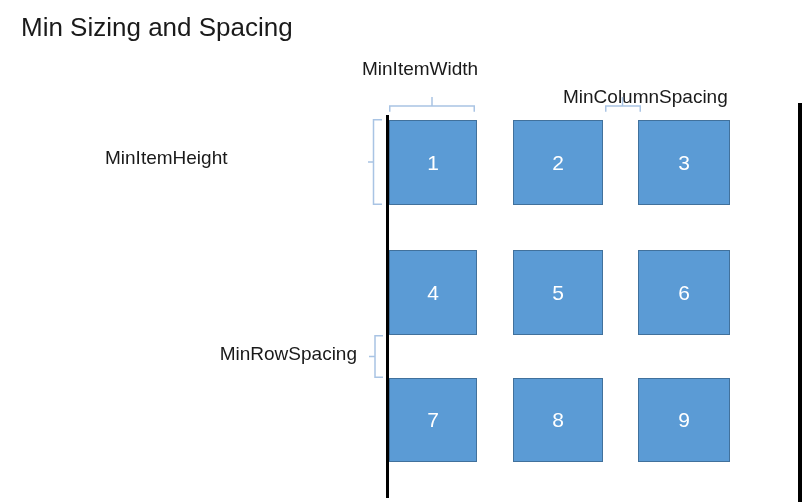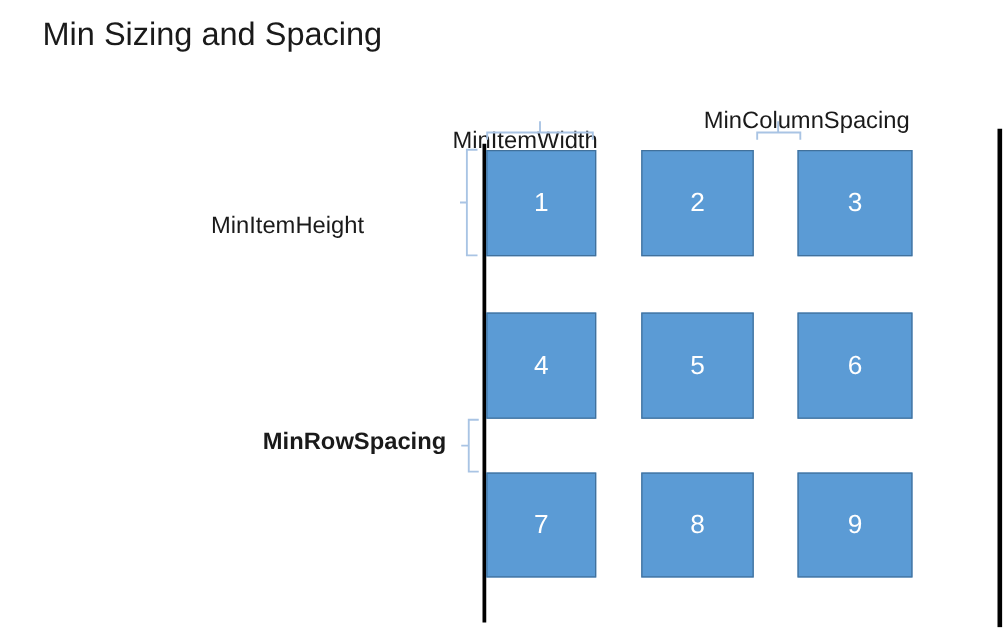--- a/index.html
+++ b/index.html
@@ -10,38 +10,38 @@
   }
   #canvas {
     position: relative;
     width: 802px;
     height: 502px;
     background: #ffffff;
     overflow: hidden;
   }
   .slide-title {
     position: absolute;
-    left: 34px;
+    left: 21px;
     top: 12px;
     font-size: 26px;
     font-weight: 400;
     color: var(--label-text, #1a1a1a);
     white-space: nowrap;
   }
   .anno-label {
     position: absolute;
     font-size: 19px;
     font-weight: 400;
     color: var(--label-text, #1a1a1a);
     white-space: nowrap;
   }
-  .lbl-item-width  { left: 362px; top: 58px; margin-top: 44px; }
+  .lbl-item-width  { left: 362px; top: 58px; }
   .lbl-col-spacing { left: 563px; top: 86px; }
-  .lbl-item-height { left: 105px; top: 147px; width: 250px; text-align: center; margin-top: 23px; }
-  .lbl-row-spacing { left: 107px; top: 343px; width: 250px; text-align: right; font-weight: bold; }
+  .lbl-item-height { left: 105px; top: 147px; width: 250px; text-align: left; }
+  .lbl-row-spacing { left: 107px; top: 343px; width: 250px; text-align: right; }
 
   .boundary {
     position: absolute;
     background: var(--boundary-line, #000000);
   }
   .boundary.left  { left: 386px; top: 115px; width: 3px; height: 383px; }
   .boundary.right { left: 798px; top: 103px; width: 4px; height: 399px; }
 
   .brace {
     position: absolute;

